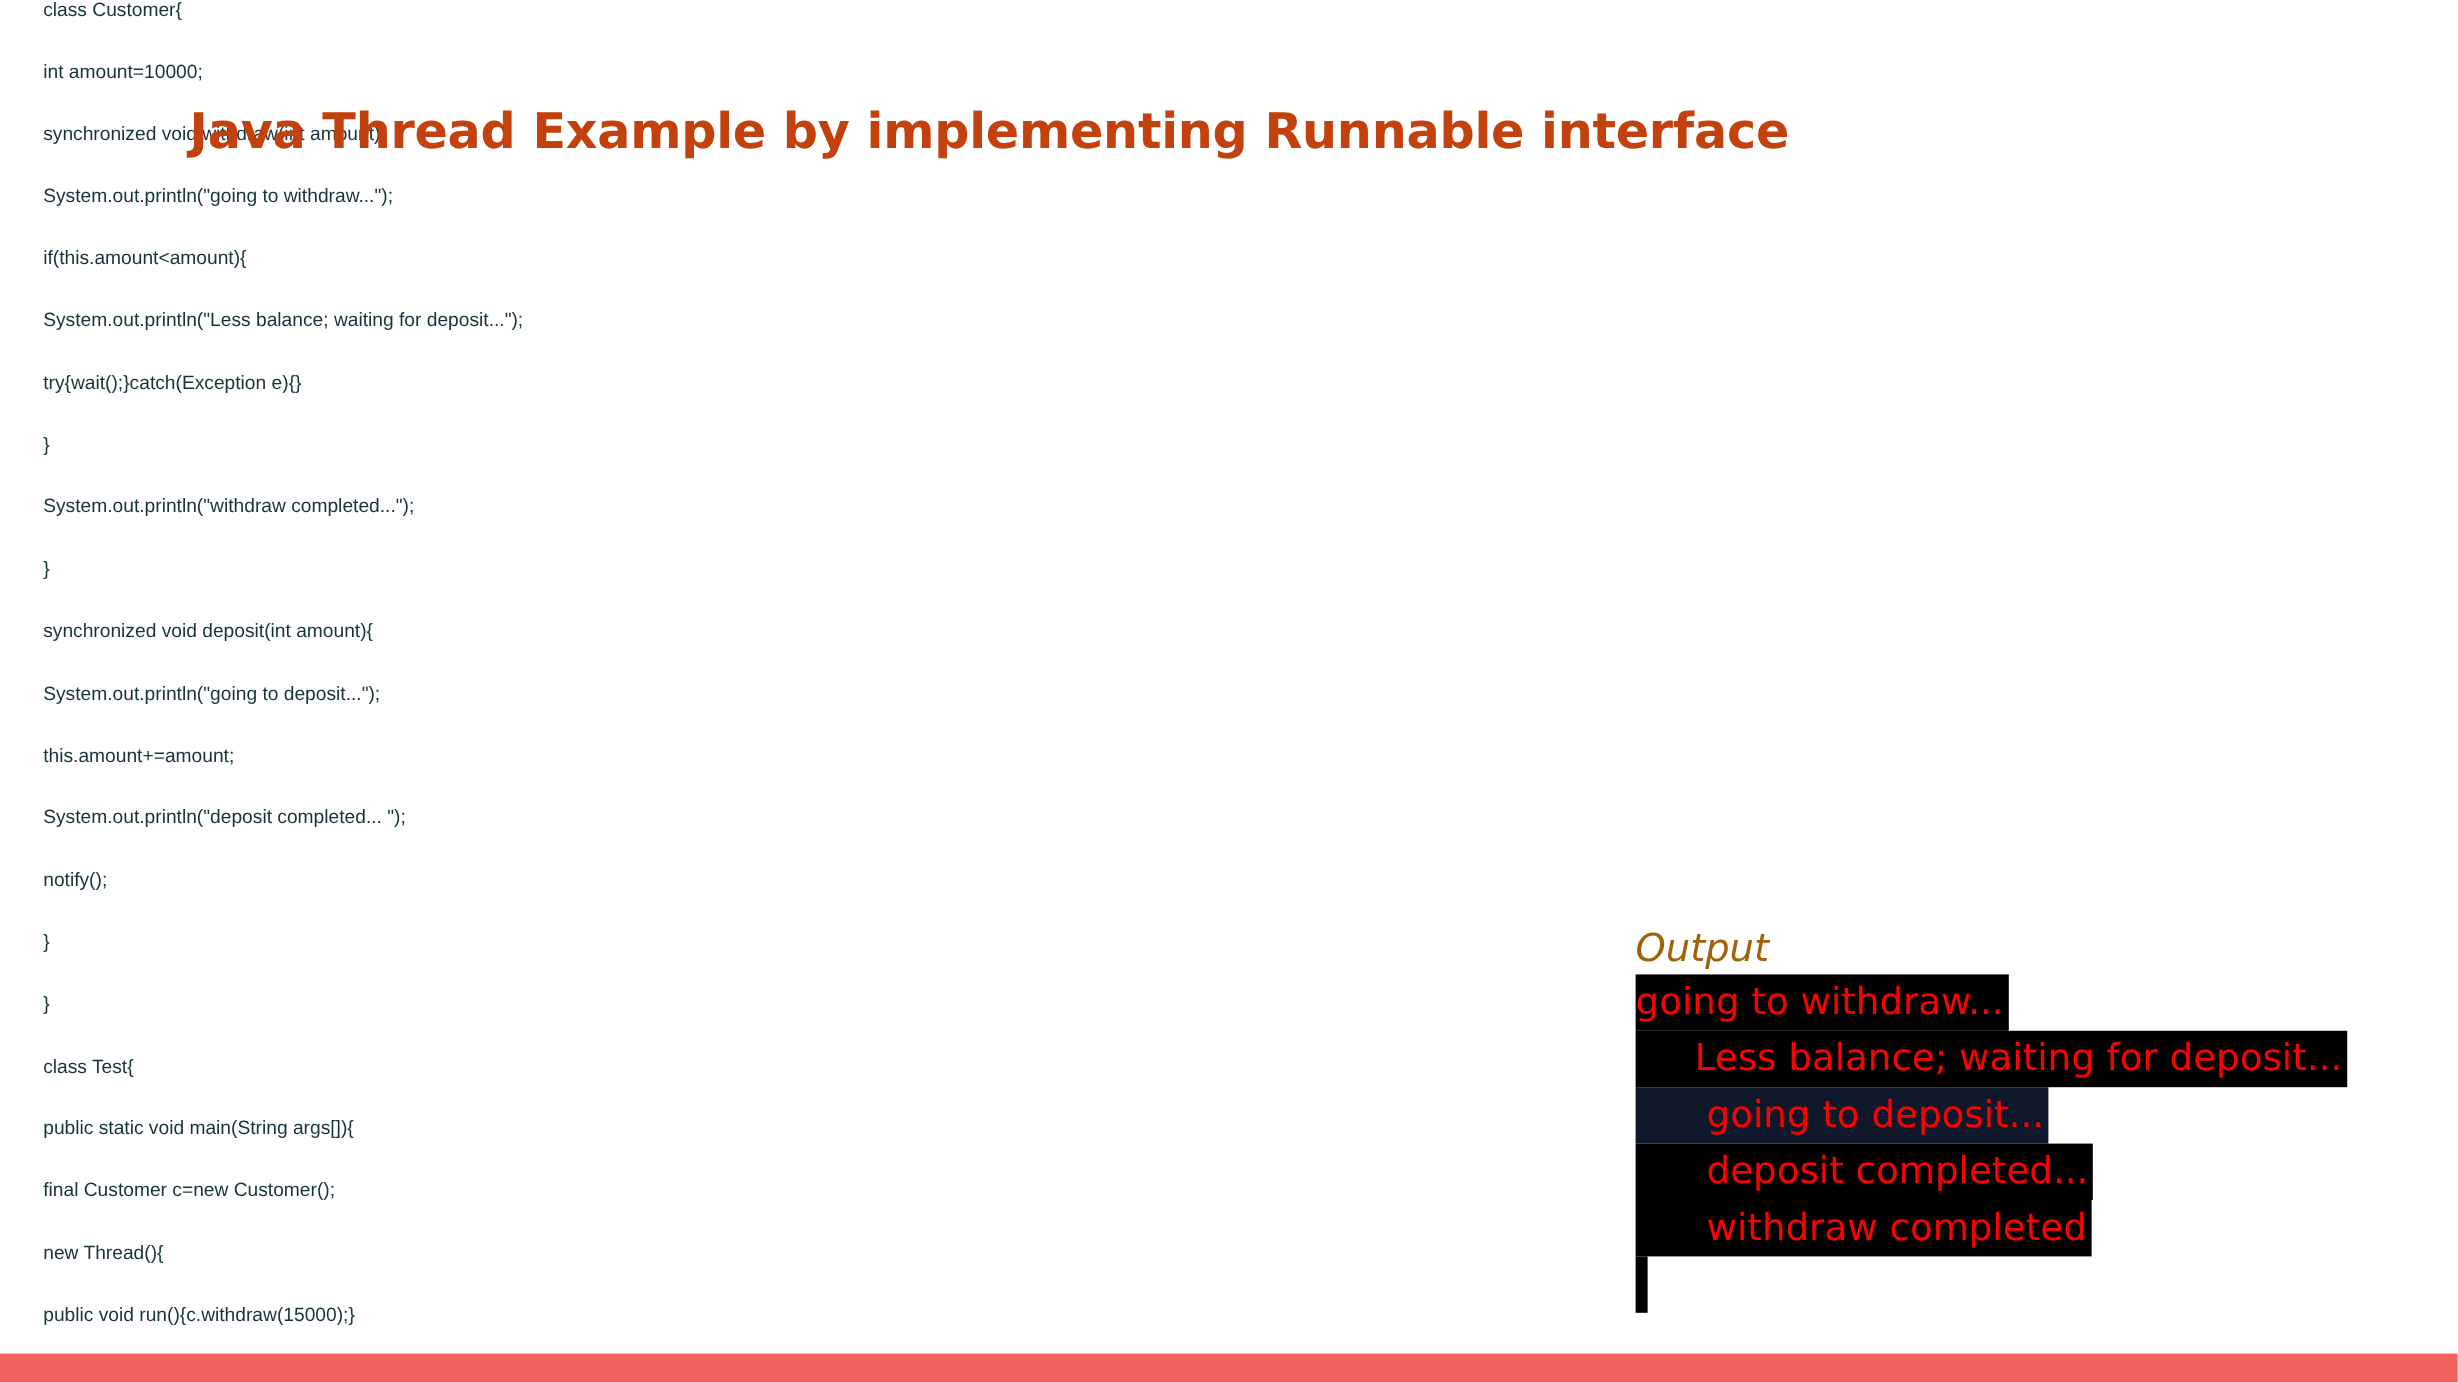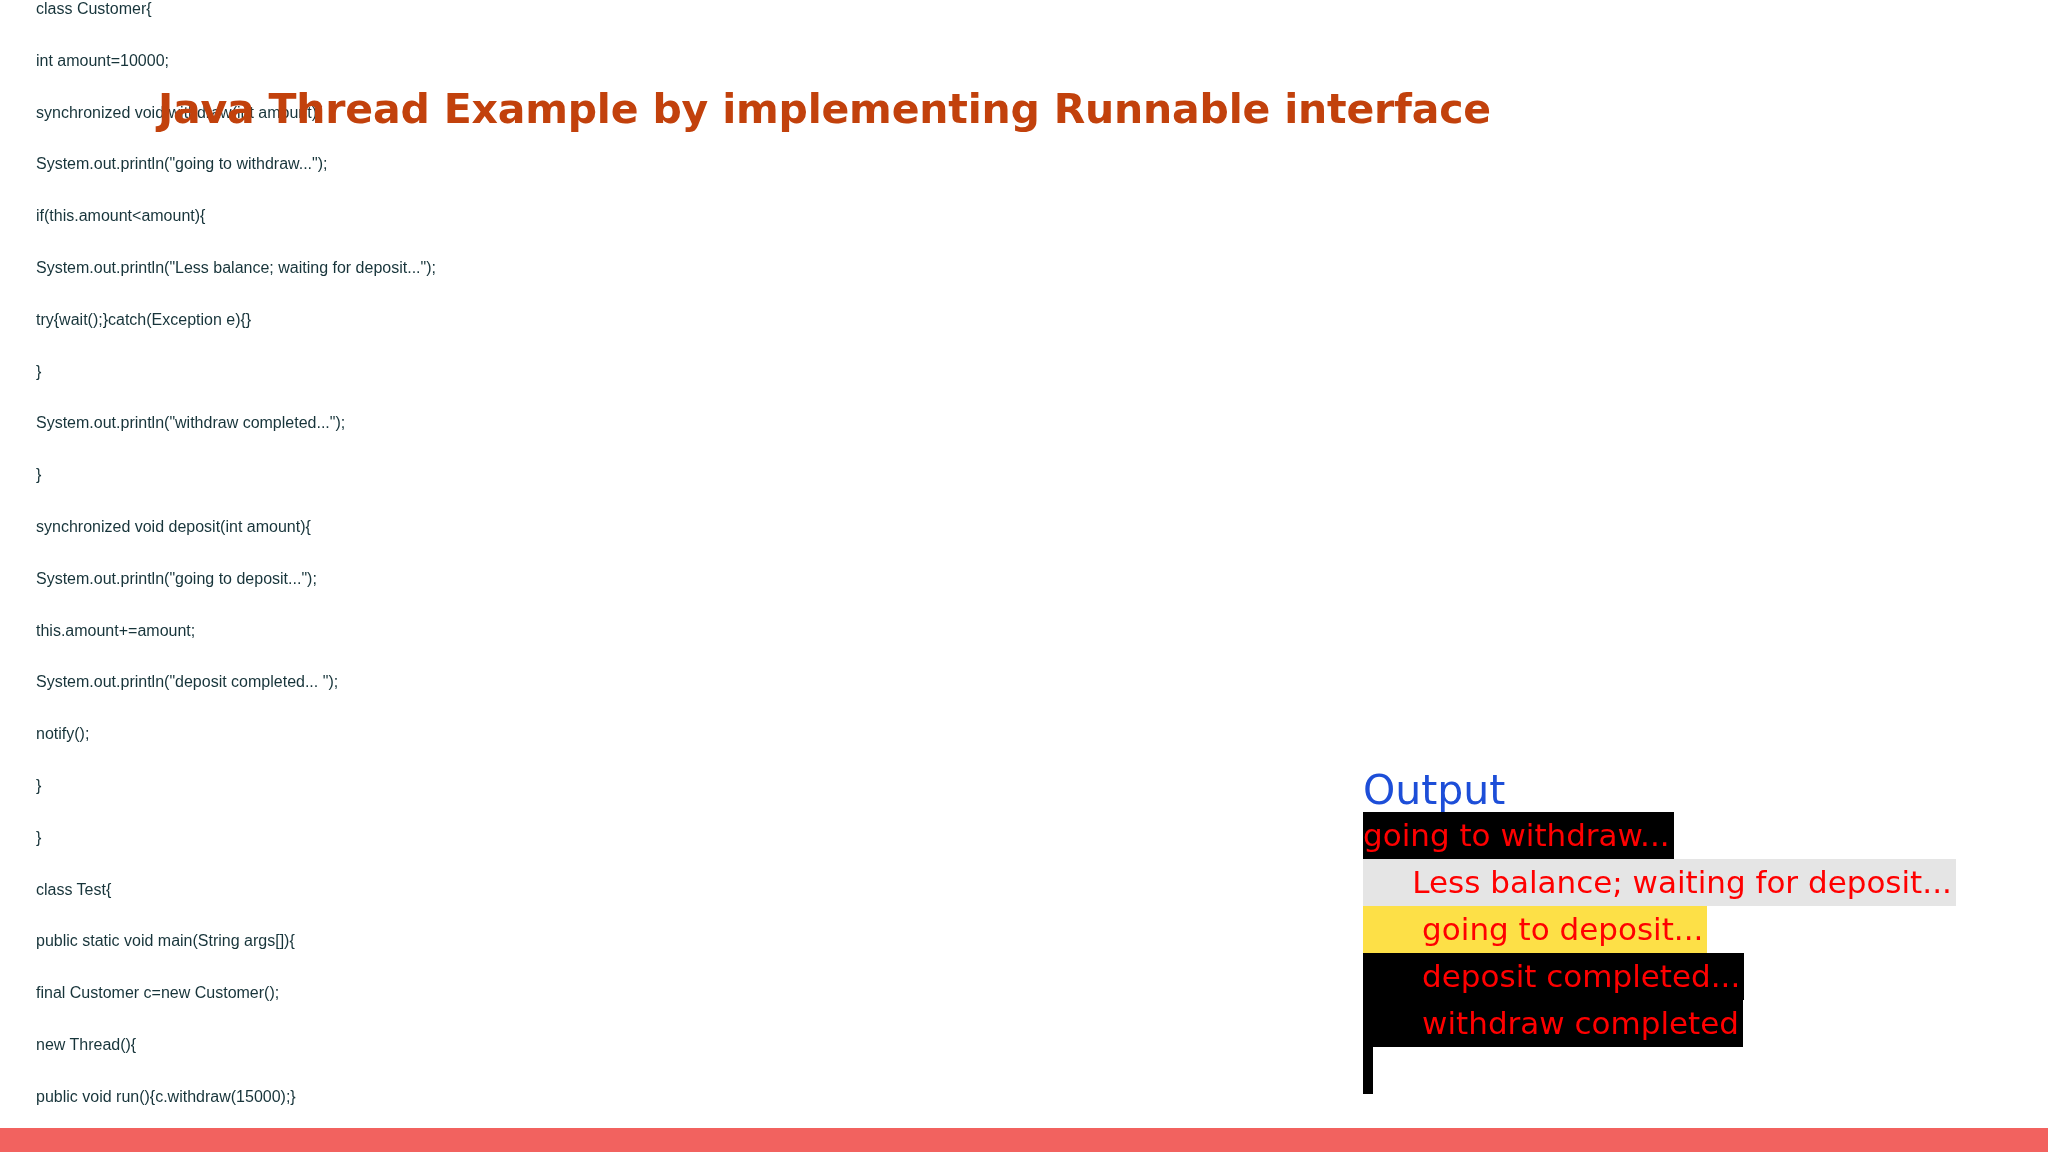--- a/index.html
+++ b/index.html
@@ -52,25 +52,26 @@
   }
 
   
   #output-panel {
     position: absolute;
     left: 1363px;
     top: 768px;
   }
   #output-label {
     font-family: "DejaVu Sans", sans-serif;
-    font-size: 41px;
-    color: #1d4ed8;
+    font-size: 32px;
+    color: #a16207;
     line-height: 44px;
     height: 44px;
     white-space: nowrap;
+    font-style: italic;
   }
   #output-console {
     display: flex;
     flex-direction: column;
     align-items: flex-start;
   }
   .out-line {
     background: #000000;
     color: #ff0000;
     font-family: "DejaVu Sans", sans-serif;
@@ -129,22 +130,22 @@
       <div class="code-line">public static void main(String args[]){</div>
       <div class="code-line">final Customer c=new Customer();</div>
       <div class="code-line">new Thread(){</div>
       <div class="code-line">public void run(){c.withdraw(15000);}</div>
     </div>
 
   <div id="output-panel">
     <div id="output-label">Output</div>
     <div id="output-console">
         <div class="out-line" style="background: rgb(0, 0, 0); color: rgb(255, 0, 0);">going to withdraw...</div>
-        <div class="out-line" style="background: #e5e5e5; color: rgb(255, 0, 0);">     Less balance; waiting for deposit...</div>
-        <div class="out-line" style="background: #fde047; color: rgb(255, 0, 0);">      going to deposit...</div>
+        <div class="out-line" style="background: #000000; color: rgb(255, 0, 0);">     Less balance; waiting for deposit...</div>
+        <div class="out-line" style="background: #0f172a; color: rgb(255, 0, 0);">      going to deposit...</div>
         <div class="out-line" style="background: rgb(0, 0, 0); color: rgb(255, 0, 0);">      deposit completed...</div>
         <div class="out-line" style="background: rgb(0, 0, 0); color: rgb(255, 0, 0);">      withdraw completed</div>
         <div class="out-line blank empty" style="background: rgb(0, 0, 0);"> </div>
       </div>
   </div>
 
   <div id="bottom-bar" style="background: rgb(242, 98, 95);"></div>
 
 </div>
 

